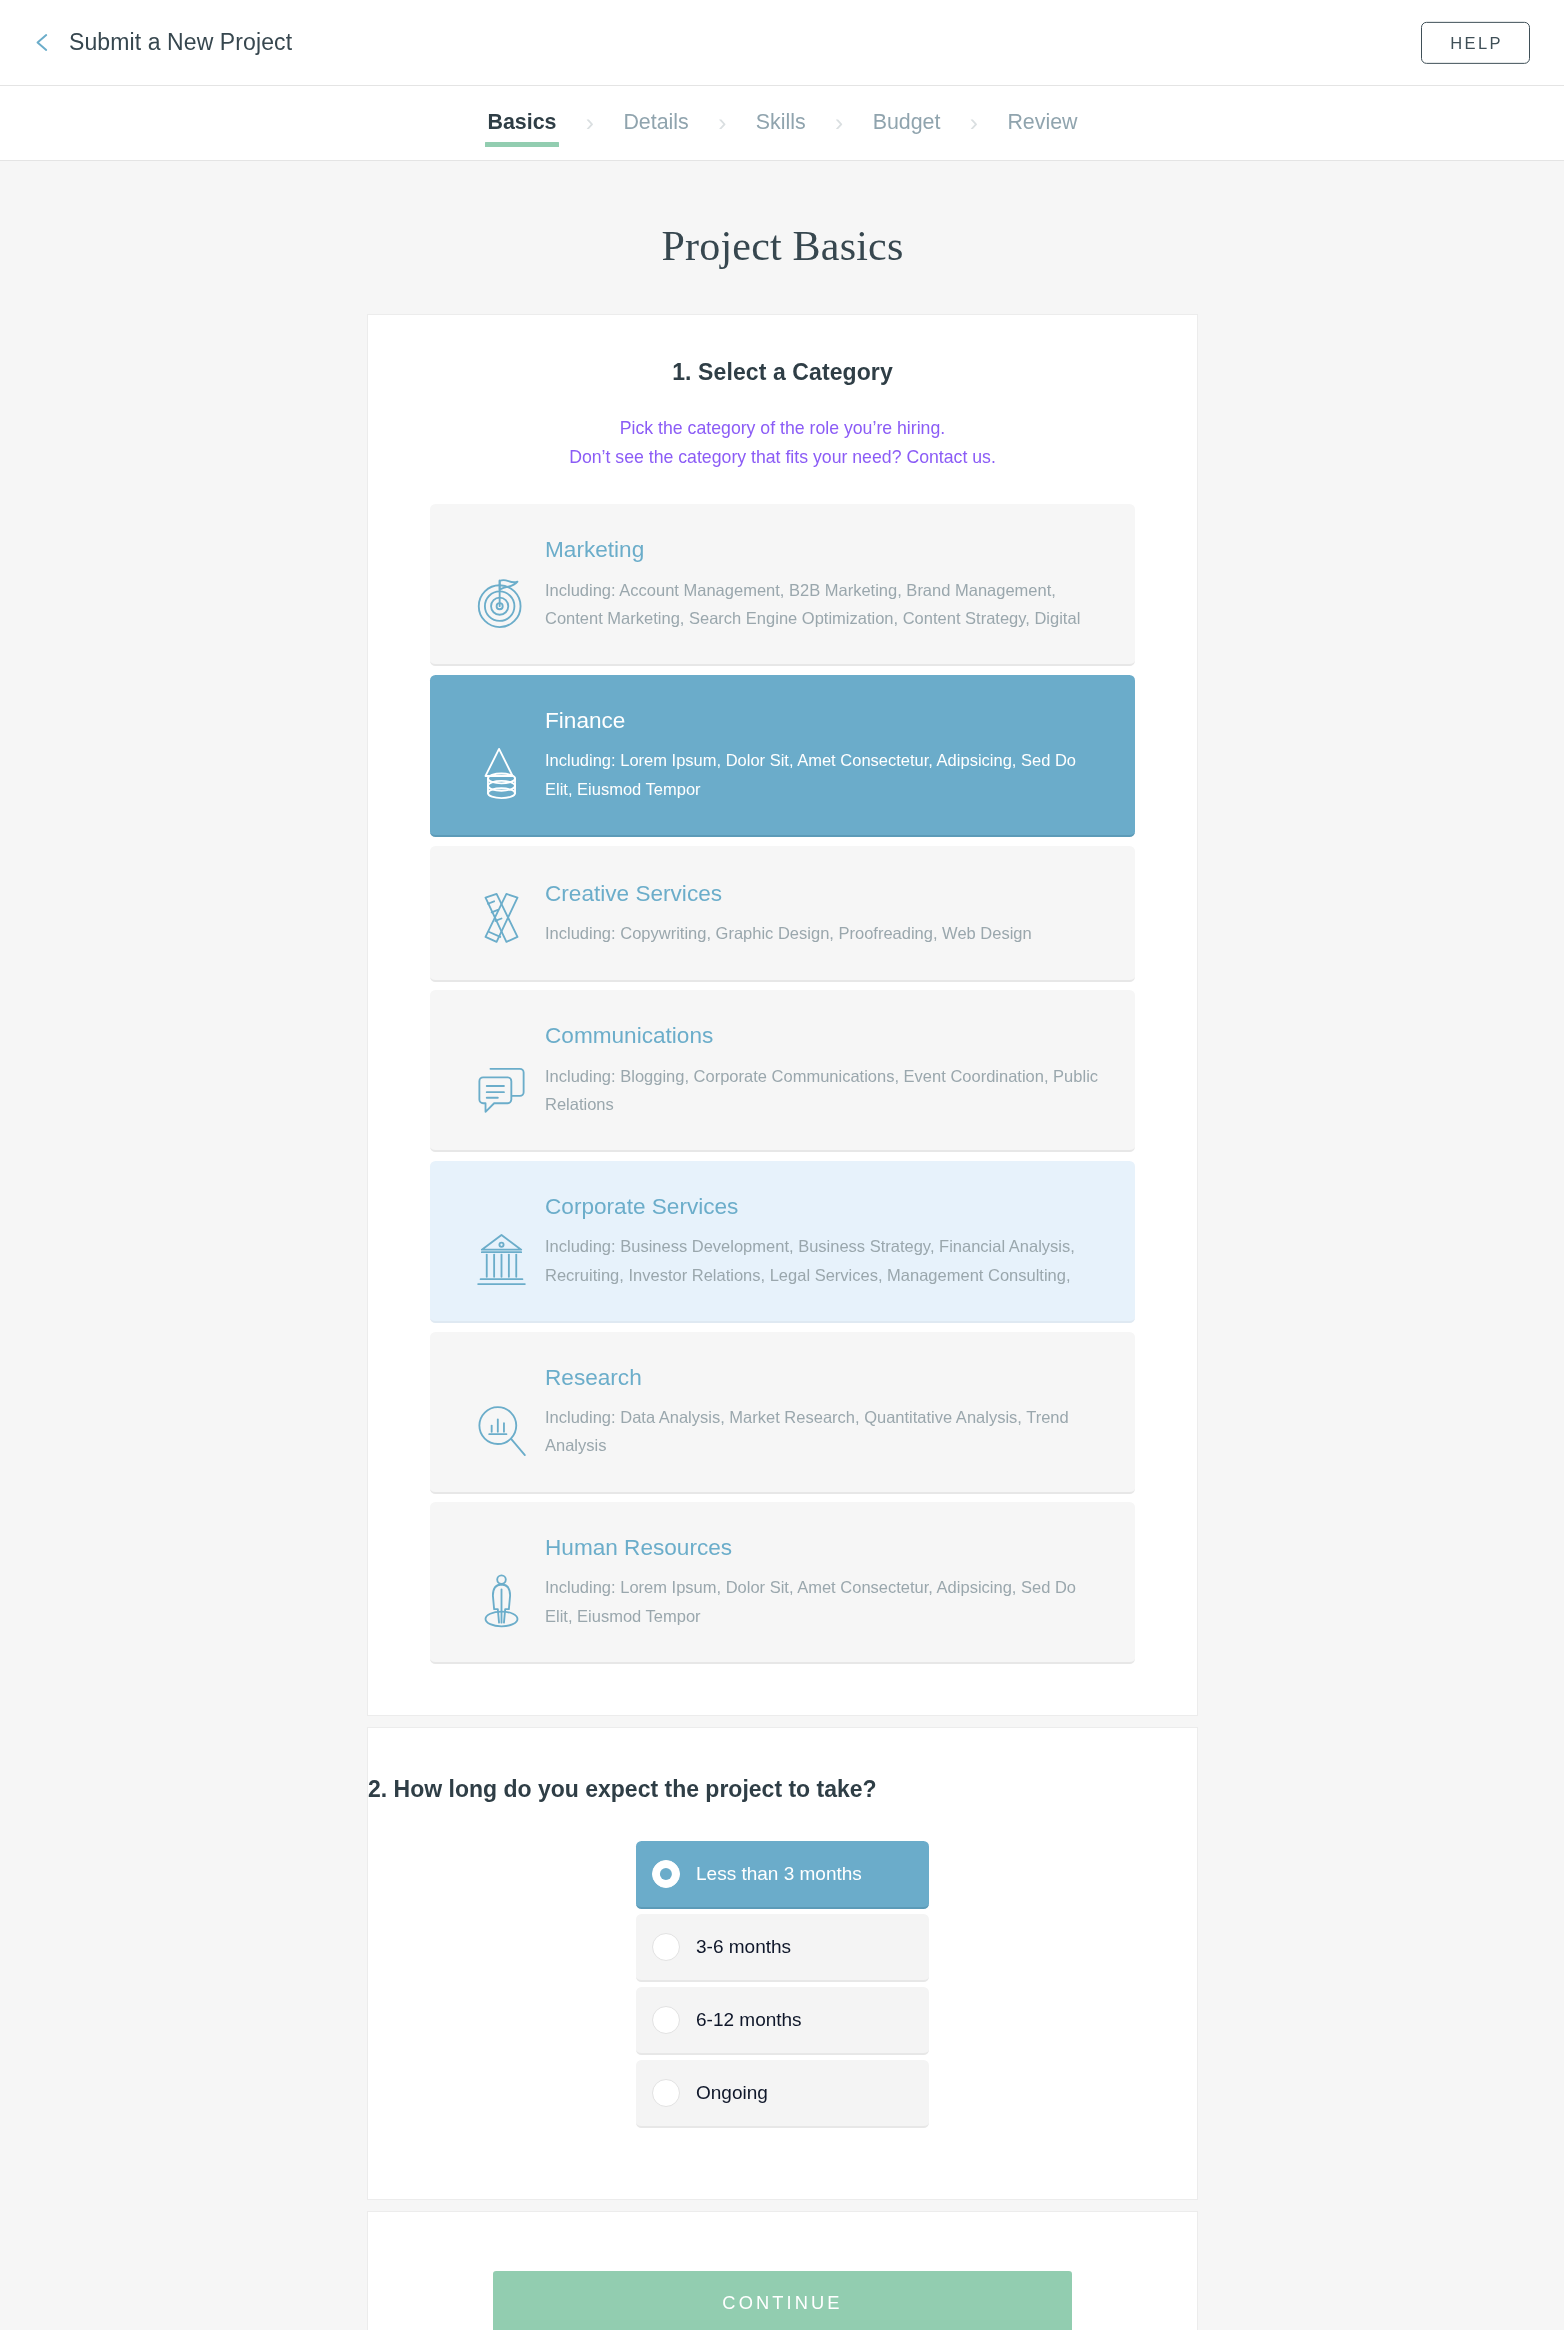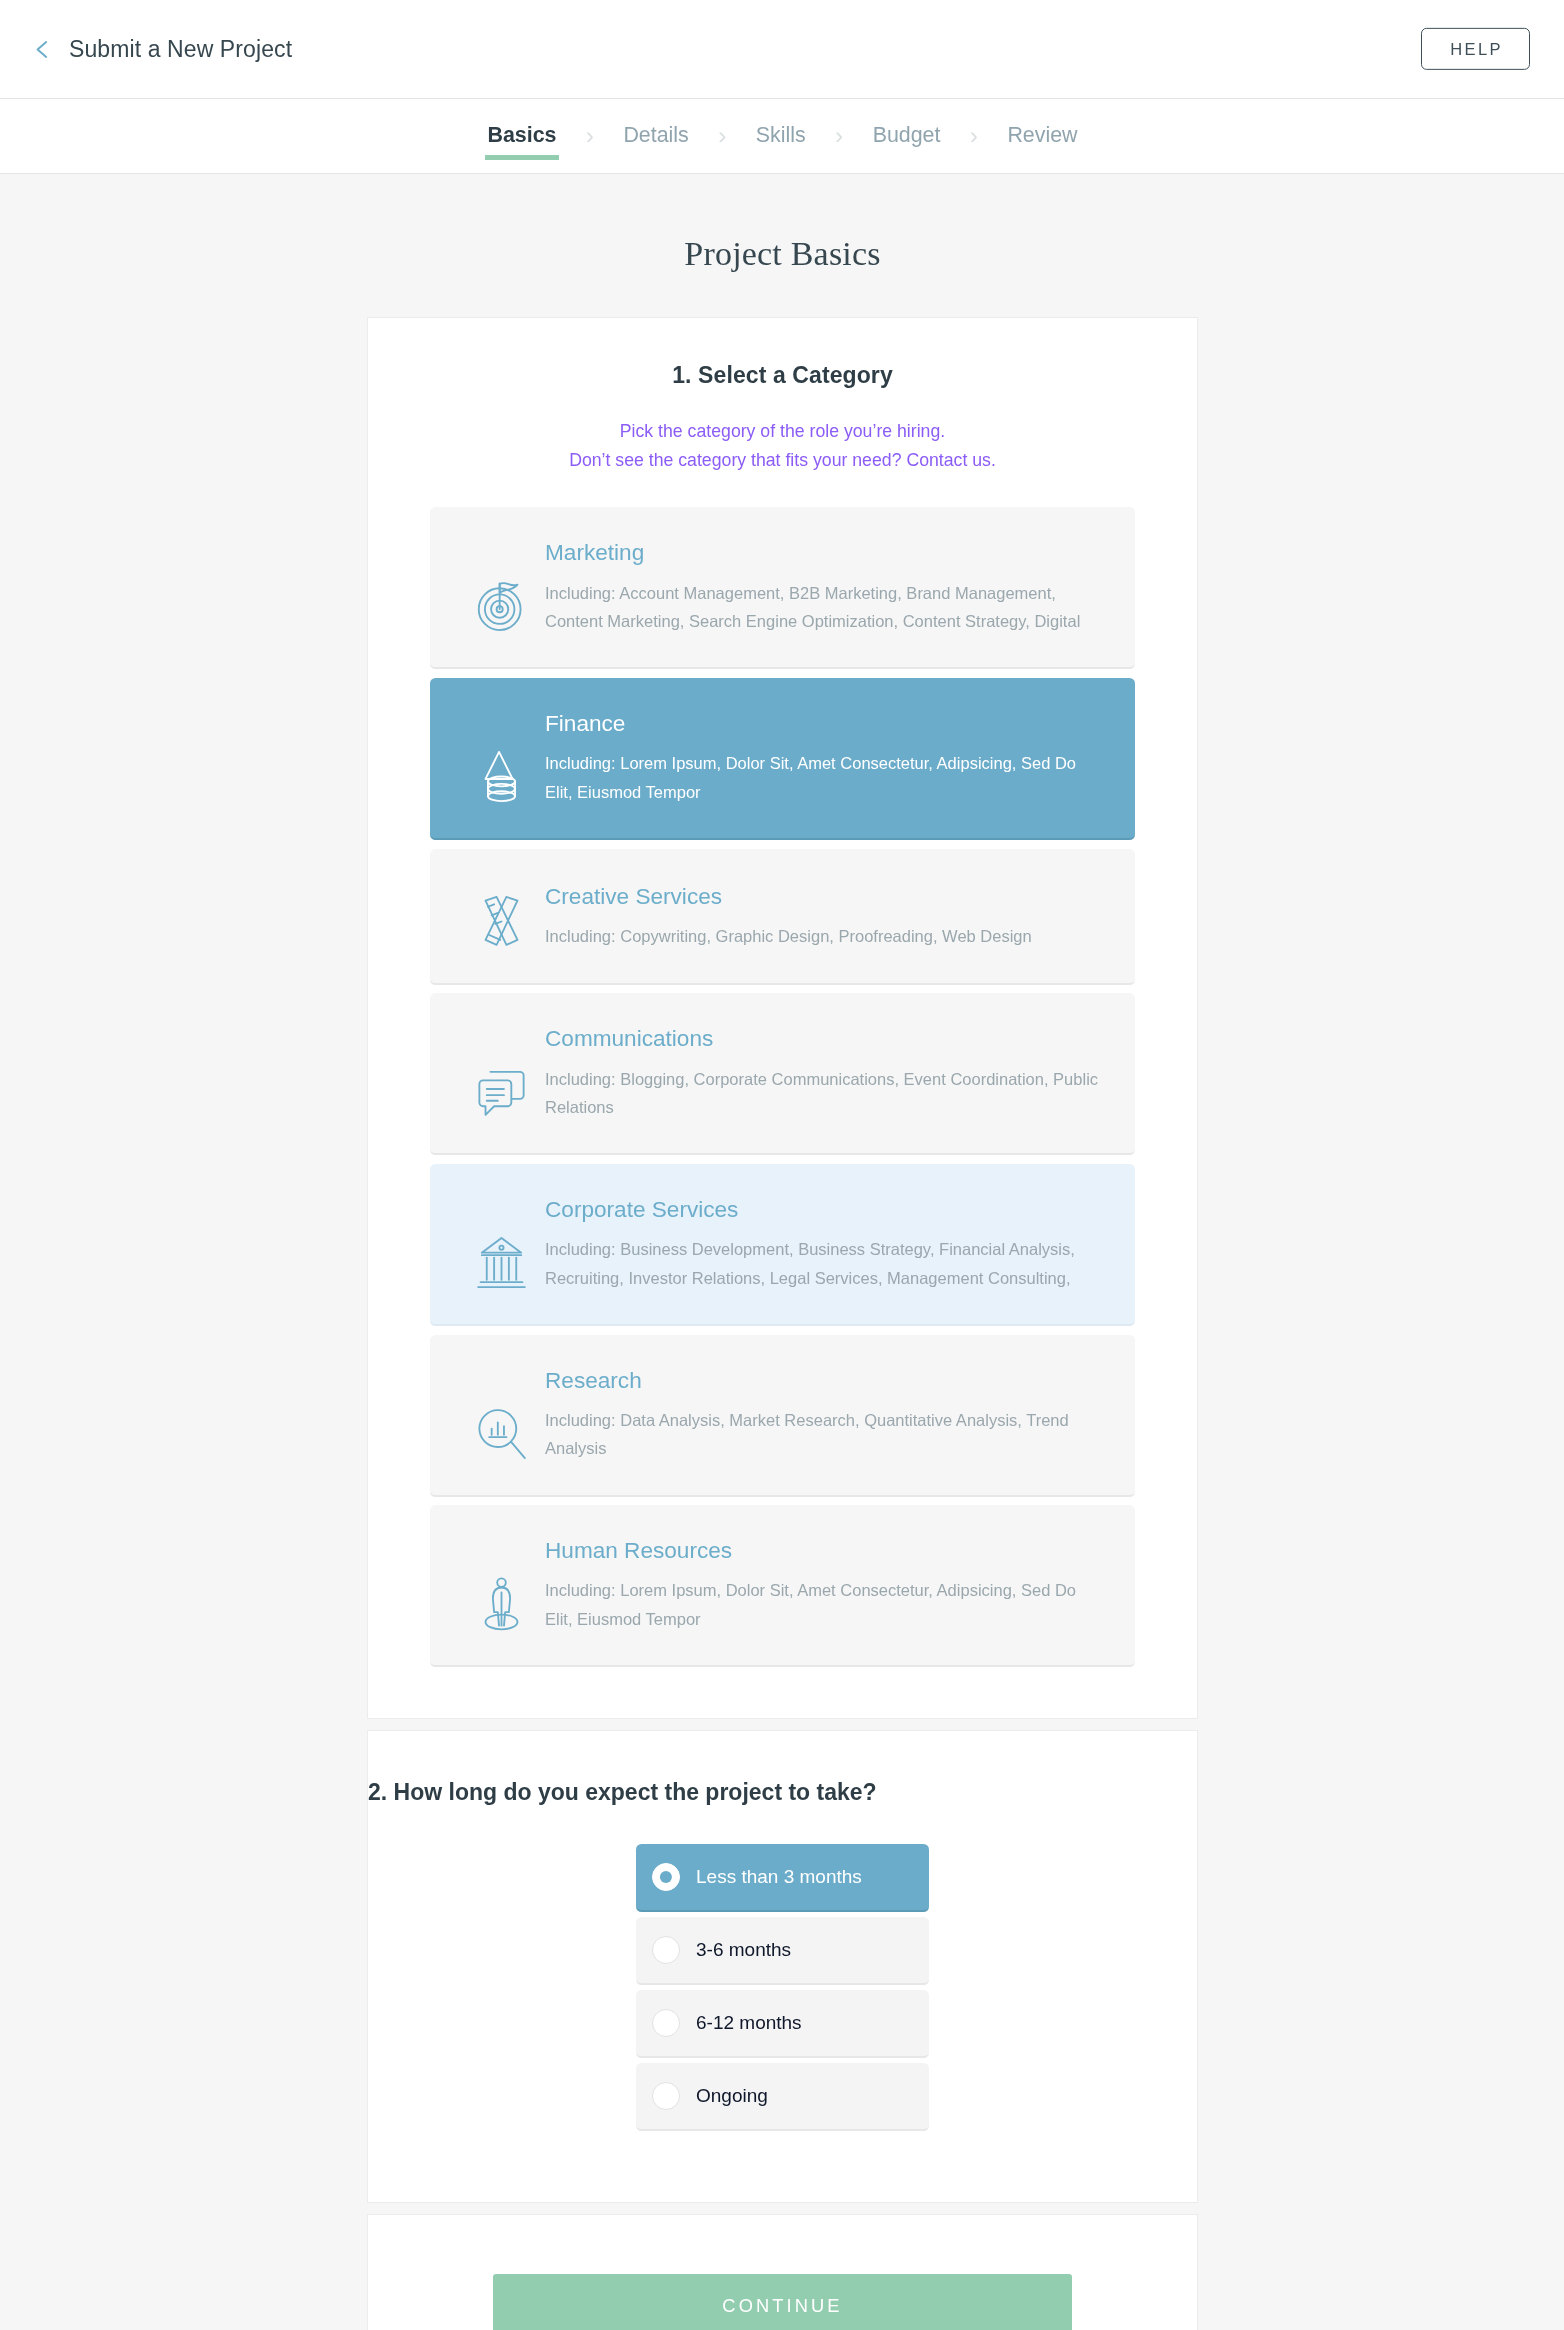--- a/index.html
+++ b/index.html
@@ -6,21 +6,21 @@
   html, body {
     width: 1565px;
     background: #f6f6f6;
     font-family: "Liberation Sans", sans-serif;
     -webkit-font-smoothing: antialiased;
   }
   body { width: 1565px; }
 
   
   .topbar {
-    height: 99px;
+    height: 86px;
     background: #ffffff;
     border-bottom: 1.8px solid #e4e4e4;
     display: flex;
     align-items: center;
     padding: 0 32px;
     position: relative;
   }
   .back-group { display: flex; align-items: center; gap: 16px; }
   .back-chevron {
     width: 21px; height: 21px;
@@ -85,21 +85,21 @@
     margin: 0 27px;
     line-height: 1;
     user-select: none;
   }
 
   
   .page-wrap { background: #f6f6f6; padding-bottom: 72px; }
   .page-title {
     text-align: center;
     font-family: "Liberation Serif", serif;
-    font-size: 34px;
+    font-size: 42px;
     color: #37474f;
     padding: 61px 0 44px;
     letter-spacing: 0.2px;
   }
   .panel-col {
     width: 831px;
     margin: 0 auto;
   }
   .panel {
     background: #ffffff;

